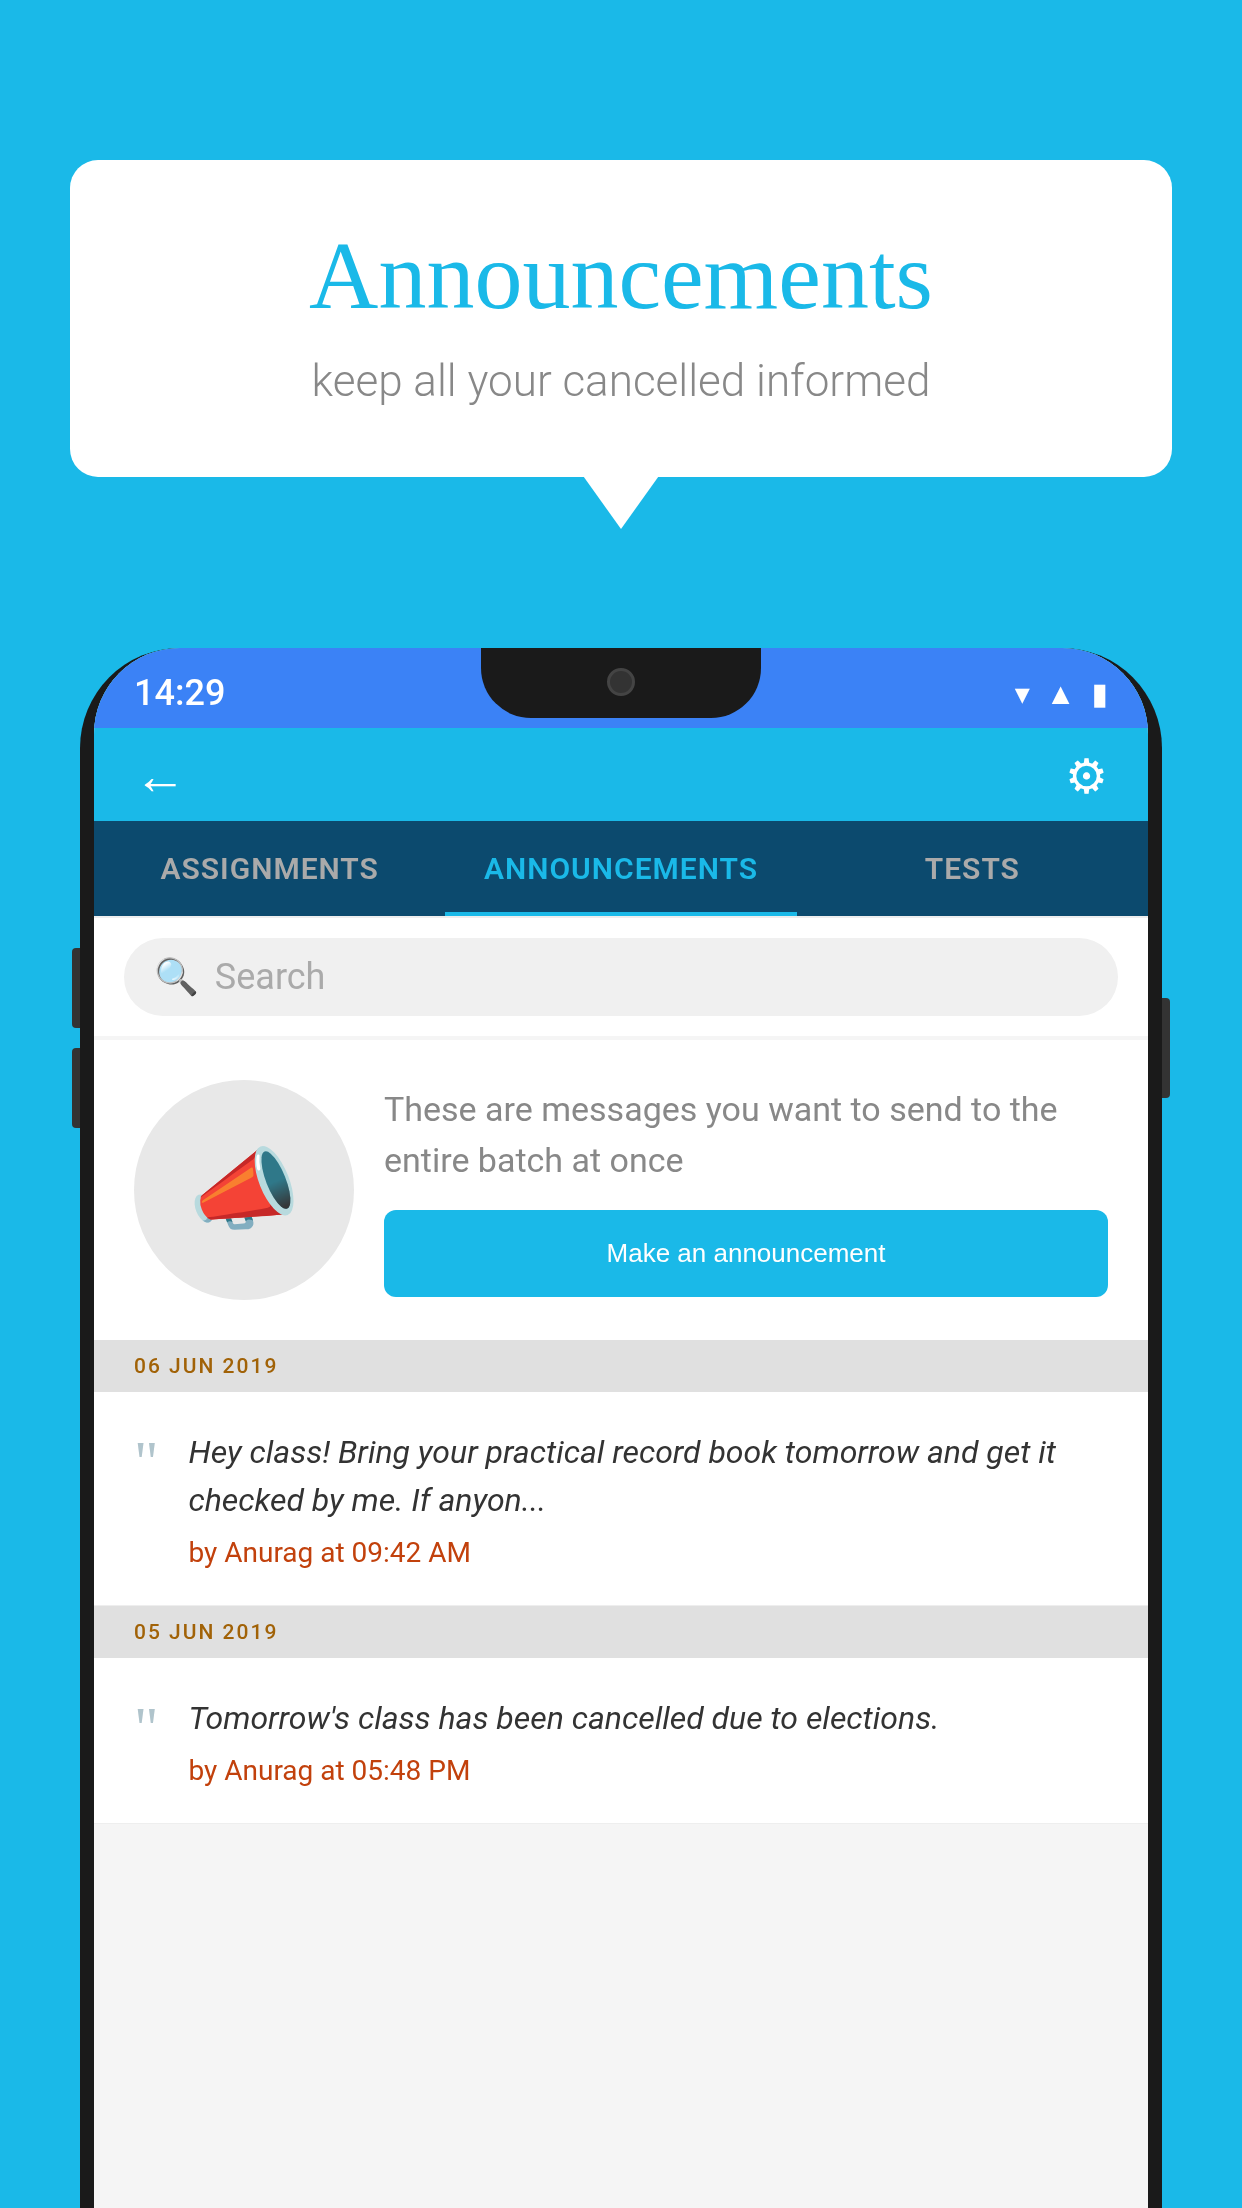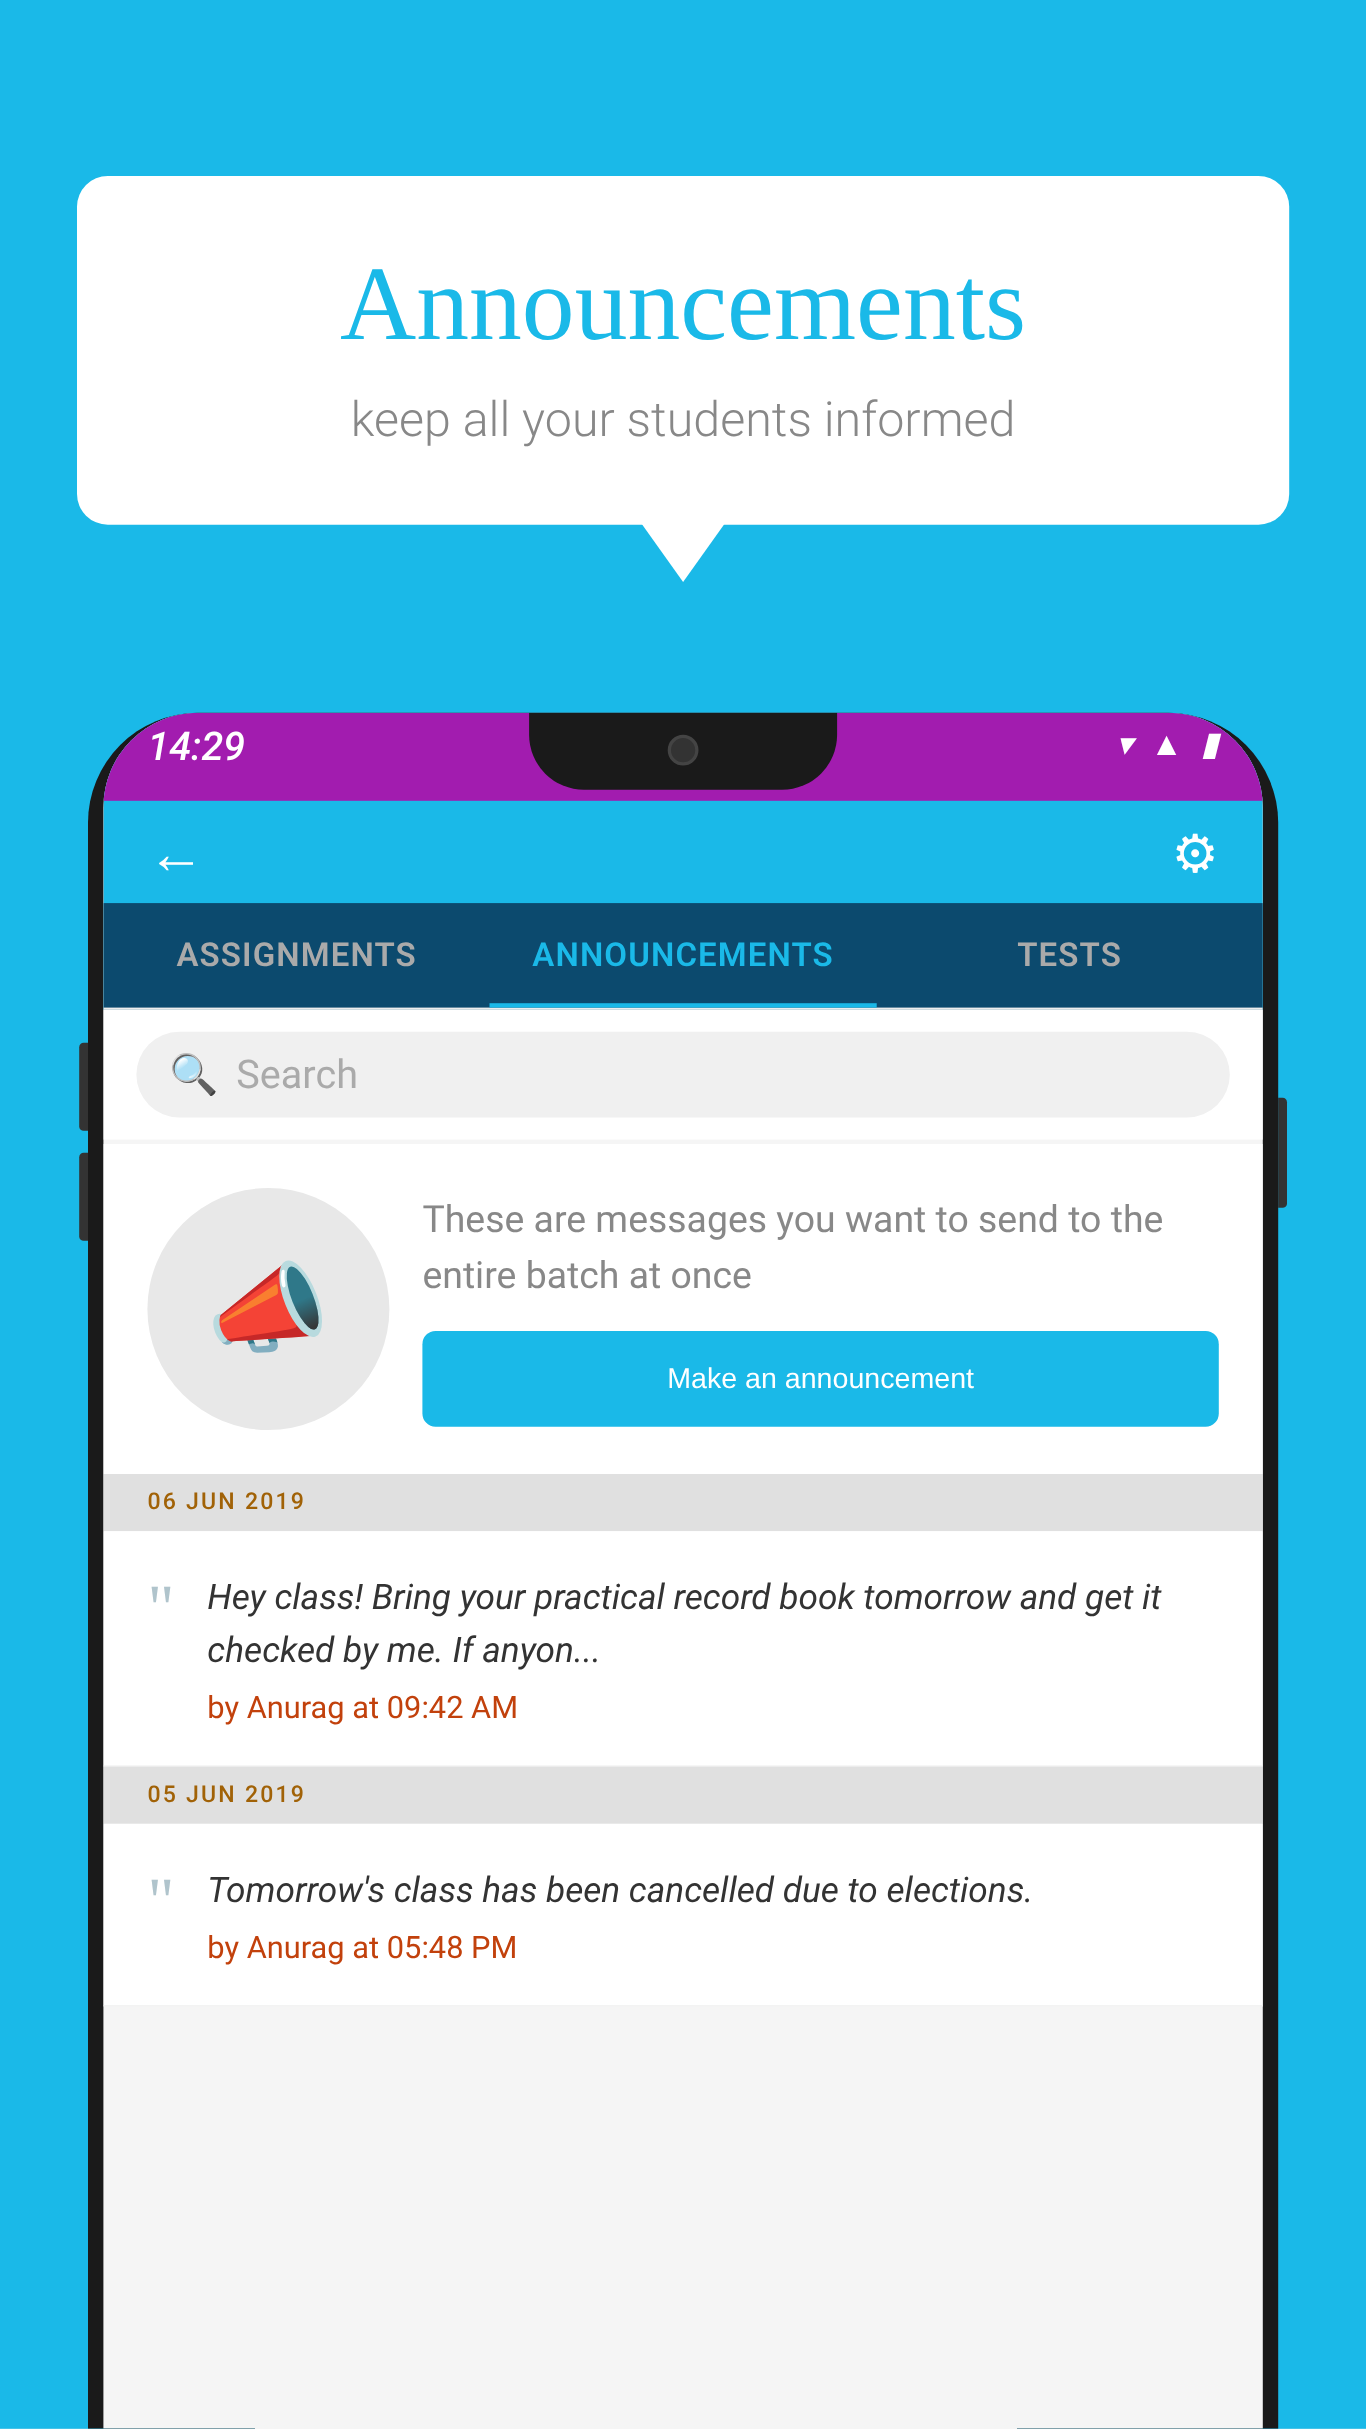--- a/index.html
+++ b/index.html
@@ -103,27 +103,26 @@
       border: 3px solid #444;
     }
 
     
     .status-bar {
       position: absolute;
       top: 0;
       left: 0;
       right: 0;
       height: 80px;
-      background: #a21caf;
-      display: flex;
-      align-items: flex-start;
+      background: #3b82f6;
+      display: flex;
+      align-items: center;
       justify-content: space-between;
       padding: 0 40px;
       z-index: 5;
-      font-style: italic;
     }
 
     .status-time {
       color: white;
       font-size: 36px;
       font-weight: 500;
       margin-top: 10px;
     }
 
     .status-icons {
@@ -382,21 +381,21 @@
       background: #333;
       border-radius: 0 4px 4px 0;
     }
   </style>
 </head>
 <body>
 
 <div class="bubble-container">
   <div class="speech-bubble">
     <div class="bubble-title">Announcements</div>
-    <div class="bubble-subtitle">keep all your students informed</div>
+    <div class="bubble-subtitle">keep all your cancelled informed</div>
   </div>
 </div>
 
 <div class="phone-container">
 
   <div class="vol-btn-left"></div>
   <div class="vol-btn-left2"></div>
   <div class="pwr-btn-right"></div>
 
   <div class="phone-frame">

